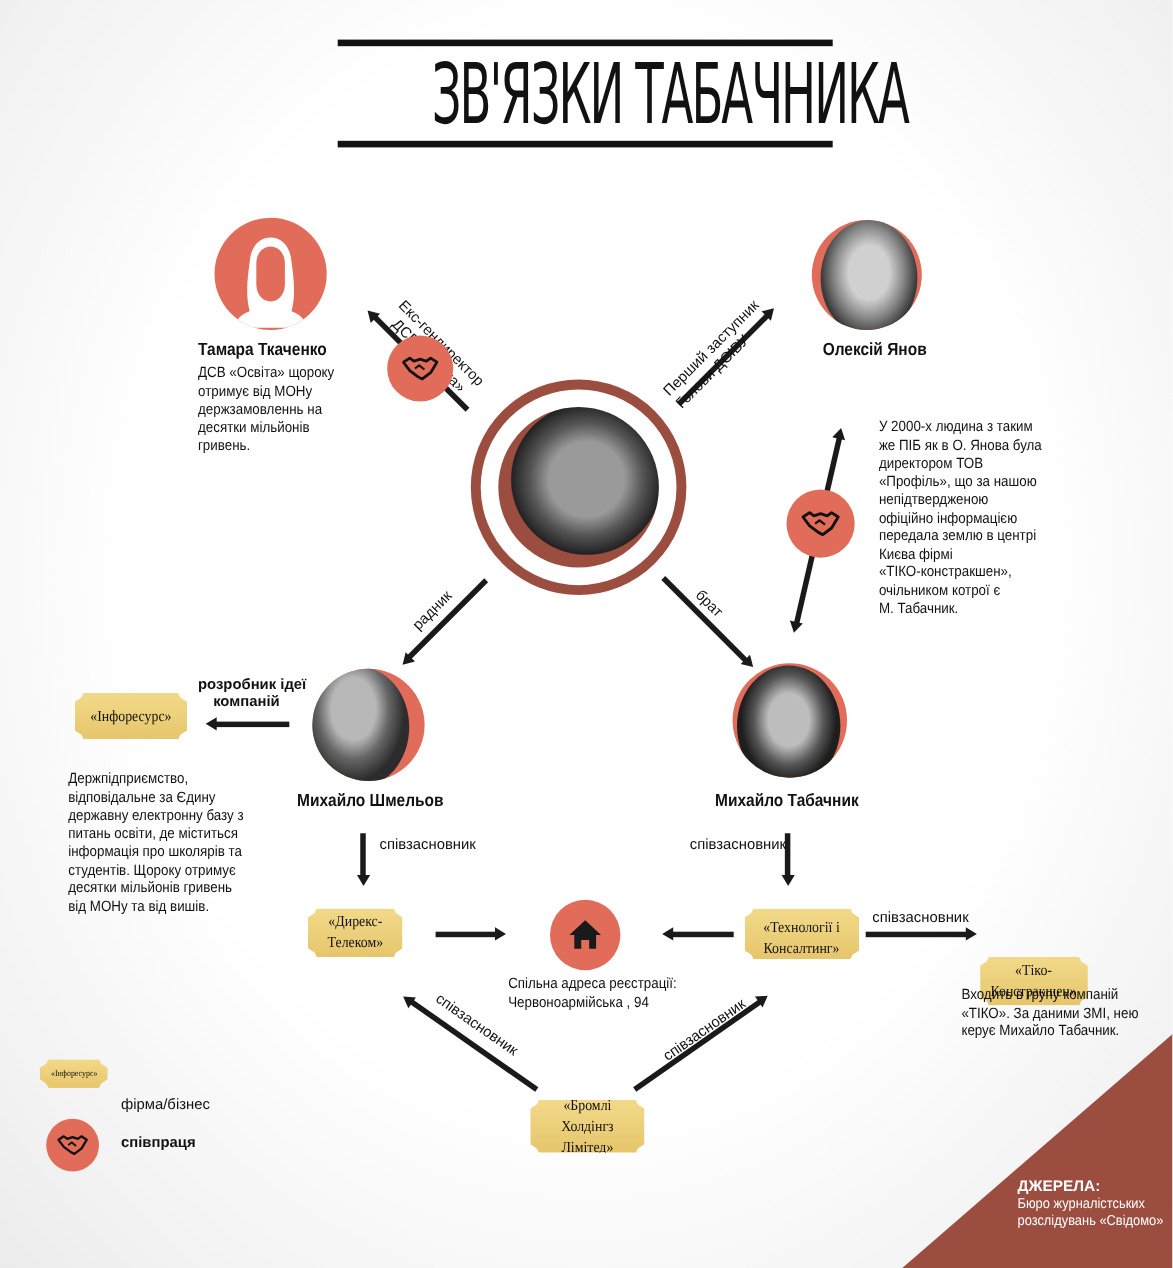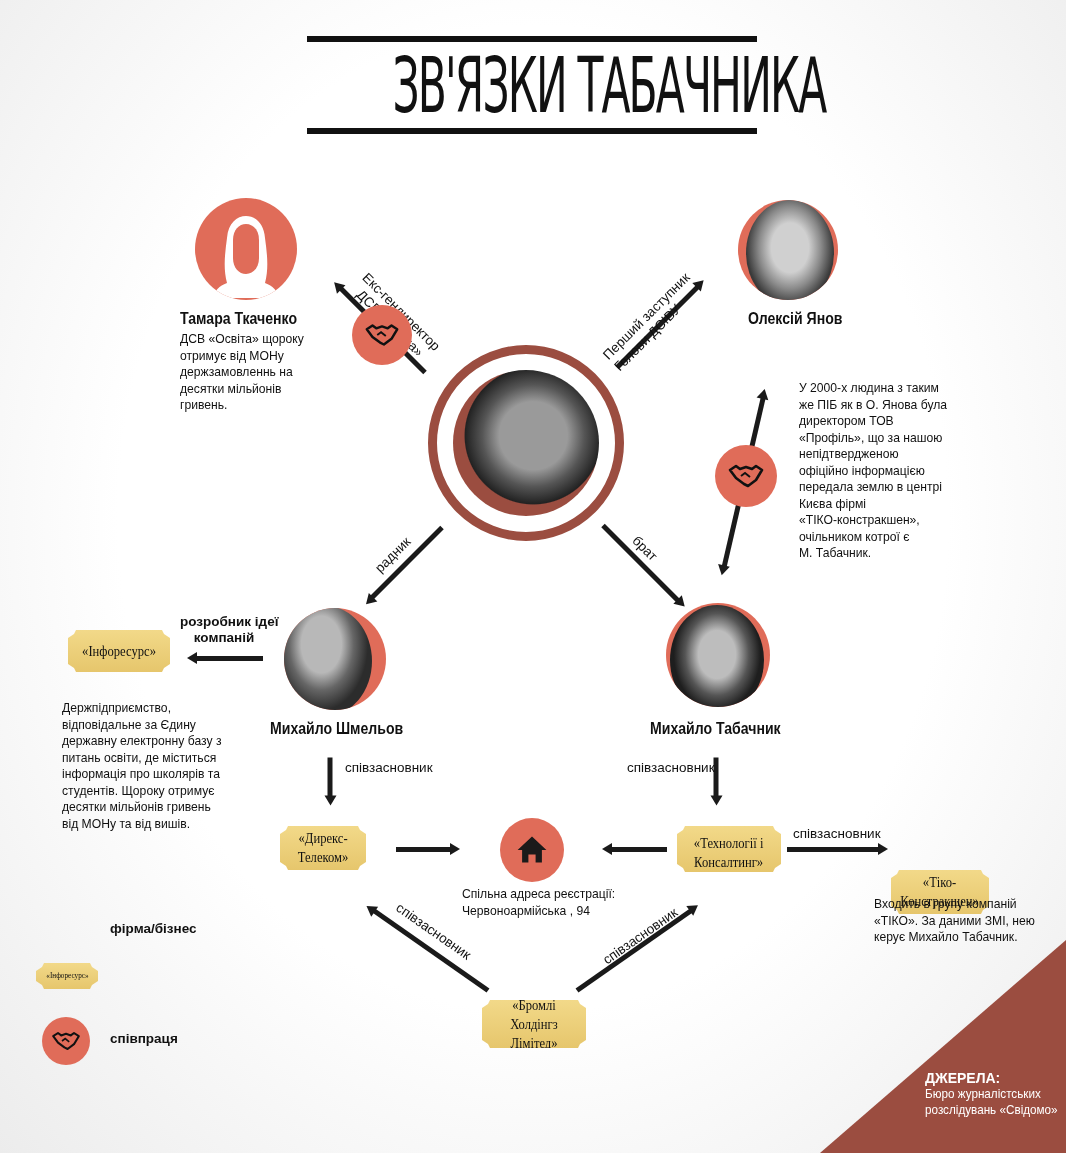--- a/index.html
+++ b/index.html
@@ -189,21 +189,21 @@
     </svg>
 </div>
 <div class="abs txt" style="left:462px;top:886px;width:200px;">
   <div>Спільна адреса реєстрації:</div>
   <div>Червоноармійська , 94</div>
 </div>
 
 <div class="abs firm" style="left:36px;top:963px;width:62px;height:26px;font-size:8px;line-height:10px;">
   <span>«Інфоресурс»</span>
 </div>
-<div class="abs lbl" style="left:110px;top:921px;font-weight:bold;">фірма/бізнес</div>
+<div class="abs lbl" style="left:110px;top:996px;">фірма/бізнес</div>
 <div class="abs circle shake" style="left:42px;top:1017px;width:48px;height:48px;">
   <svg viewBox="0 0 40 40" width="32" height="32">
       <path d="M4 14 L10 10 L14 13 L20 11 L26 13 L30 10 L36 14 L30 24 L22 30 L18 28 L10 22 Z" fill="none" stroke="#111" stroke-width="2.6" stroke-linejoin="round"></path>
       <path d="M15 20 L19 17 L24 21" fill="none" stroke="#111" stroke-width="2"></path>
     </svg>
 </div>
 <div class="abs lbl" style="left:110px;top:1031px;font-weight:bold;">співпраця</div>
 
 <div class="abs" style="left:925px;top:1070px;color:#fff;">
   <div style="font-weight:bold;font-size:14px;line-height:16px;">ДЖЕРЕЛА:</div>

